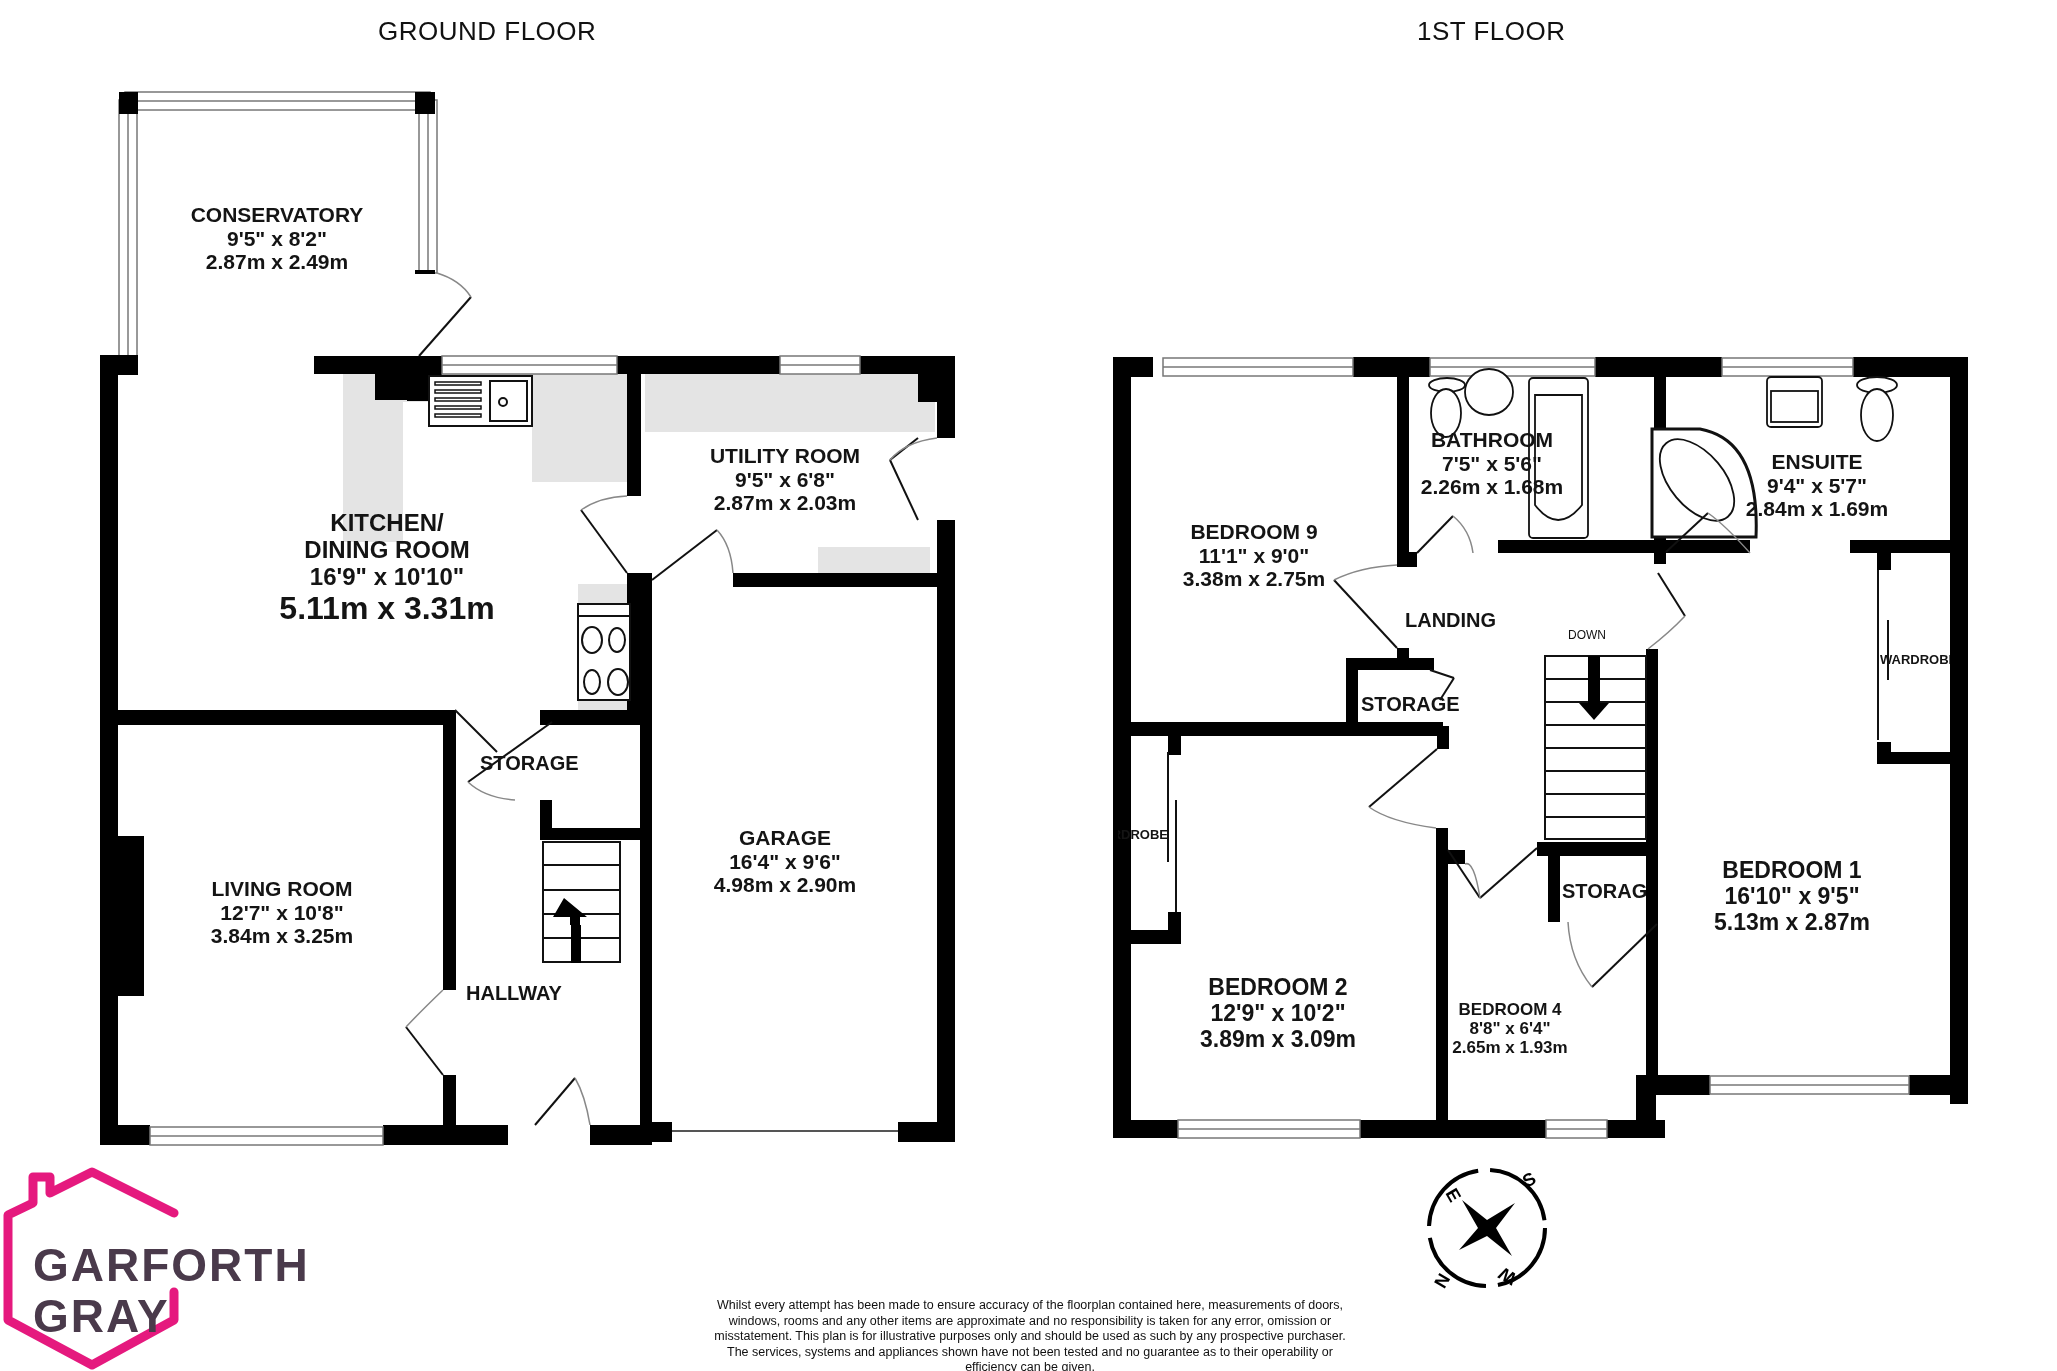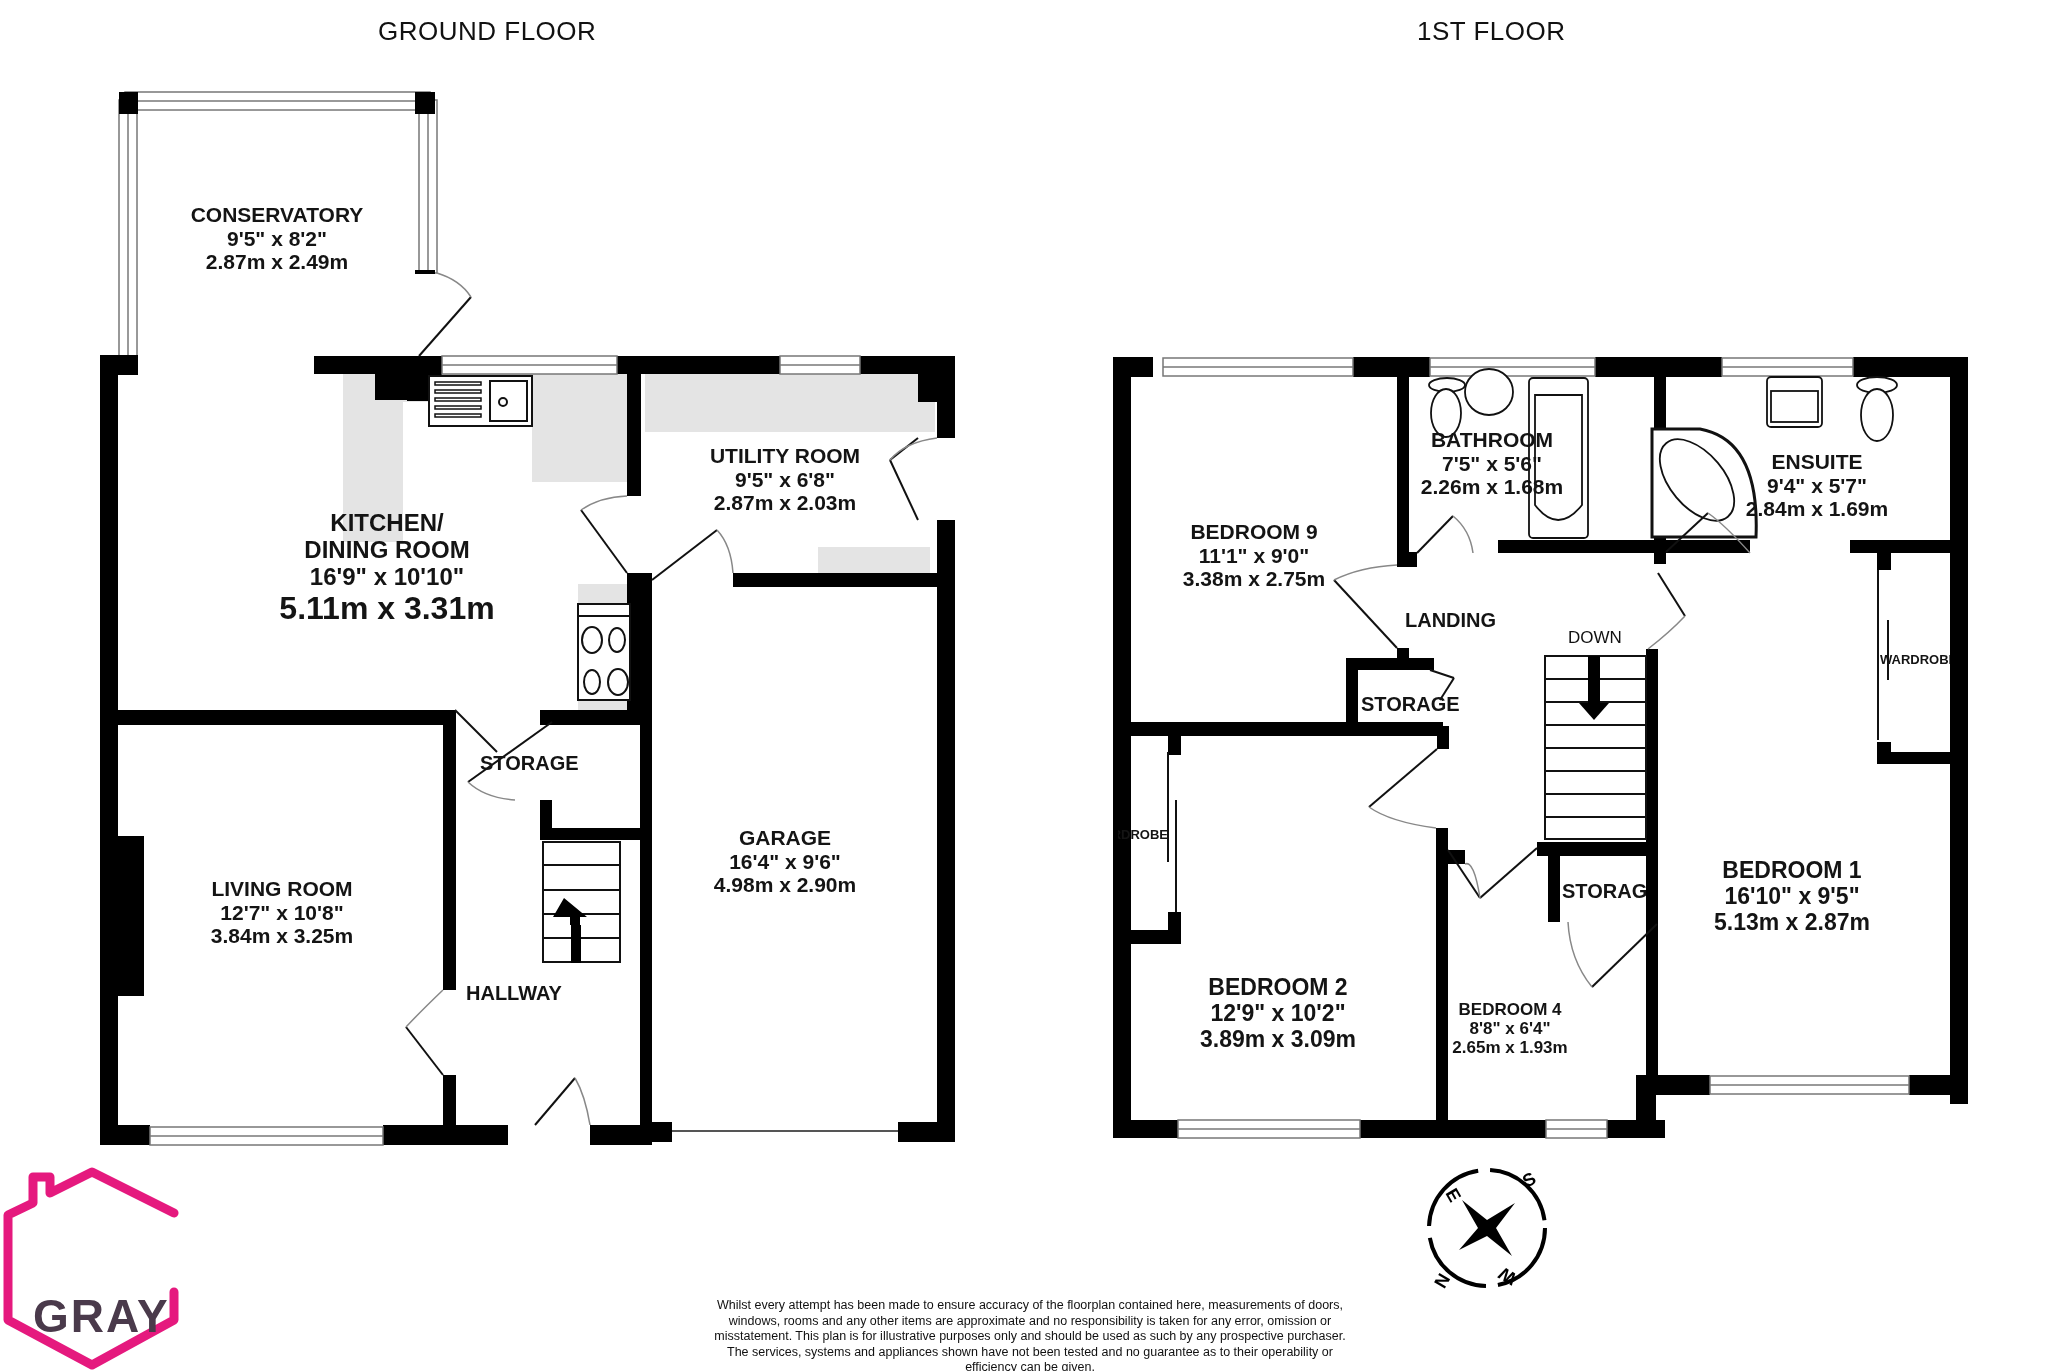--- a/index.html
+++ b/index.html
@@ -6,21 +6,21 @@
   body { width:2057px; height:1371px; position:relative; overflow:hidden;
          font-family:"Liberation Sans", sans-serif; color:#111; }
   svg.plan { position:absolute; left:0; top:0; }
   .floor-title { position:absolute; font-size:26px; font-weight:400; color:#111; letter-spacing:0.5px; }
   .room { position:absolute; text-align:center; font-weight:700; line-height:1.12; color:#141414; white-space:nowrap; transform:translateX(-50%); }
   .room .n { display:block; font-size:21px; }
   .room .d { display:block; font-size:21px; }
   .room.sm .n, .room.sm .d { font-size:17px; }
   .lbl { position:absolute; font-weight:700; font-size:20px; color:#141414; white-space:nowrap; }
   .lbl.tiny { font-size:13px; }
-  .down { position:absolute; font-size:17px; font-weight:400; color:#111; }
+  .down { position:absolute; font-size:12px; font-weight:400; color:#111; }
   .logo { position:absolute; left:0; top:1180px; width:300px; height:190px; }
   .logo .txt { position:absolute; left:33px; font-size:46px; font-weight:700; color:#4a3a4b; letter-spacing:2px; line-height:1; }
   .disclaimer { position:absolute; left:705px; top:1298px; width:650px; text-align:center; font-size:12.5px; line-height:15.5px; color:#111; font-family:"Liberation Sans Narrow","Liberation Sans", sans-serif; }
   .compass-letter { font-family:"Liberation Sans", sans-serif; font-weight:700; font-size:18px; }
 </style>
 </head>
 <body>
 
 <svg class="plan" width="2057" height="1371" viewBox="0 0 2057 1371" xmlns="http://www.w3.org/2000/svg">
   <defs>
@@ -380,16 +380,17 @@
 <div class="lbl tiny" style="left:1880px; top:652px; width:70px; overflow:hidden;">WARDROBE</div>
 
 <svg class="plan" width="2057" height="1371" viewBox="0 0 2057 1371" style="pointer-events:none;">
   <text class="compass-letter" x="1445" y="1193" transform="rotate(60 1445 1193)">E</text>
   <text class="compass-letter" x="1527" y="1188" transform="rotate(-30 1527 1188)">S</text>
   <text class="compass-letter" x="1440" y="1272" transform="rotate(120 1440 1272)">N</text>
   <text class="compass-letter" x="1518" y="1275" transform="rotate(-150 1518 1275)">W</text>
 </svg>
 
 <div class="logo">
+  <div class="txt" style="top:62px;">GARFORTH</div>
   <div class="txt" style="top:113px;">GRAY</div>
 </div>
 
 <div class="disclaimer">Whilst every attempt has been made to ensure accuracy of the floorplan contained here, measurements of doors, windows, rooms and any other items are approximate and no responsibility is taken for any error, omission or misstatement. This plan is for illustrative purposes only and should be used as such by any prospective purchaser. The services, systems and appliances shown have not been tested and no guarantee as to their operability or efficiency can be given.</div>
 
 </body></html>

